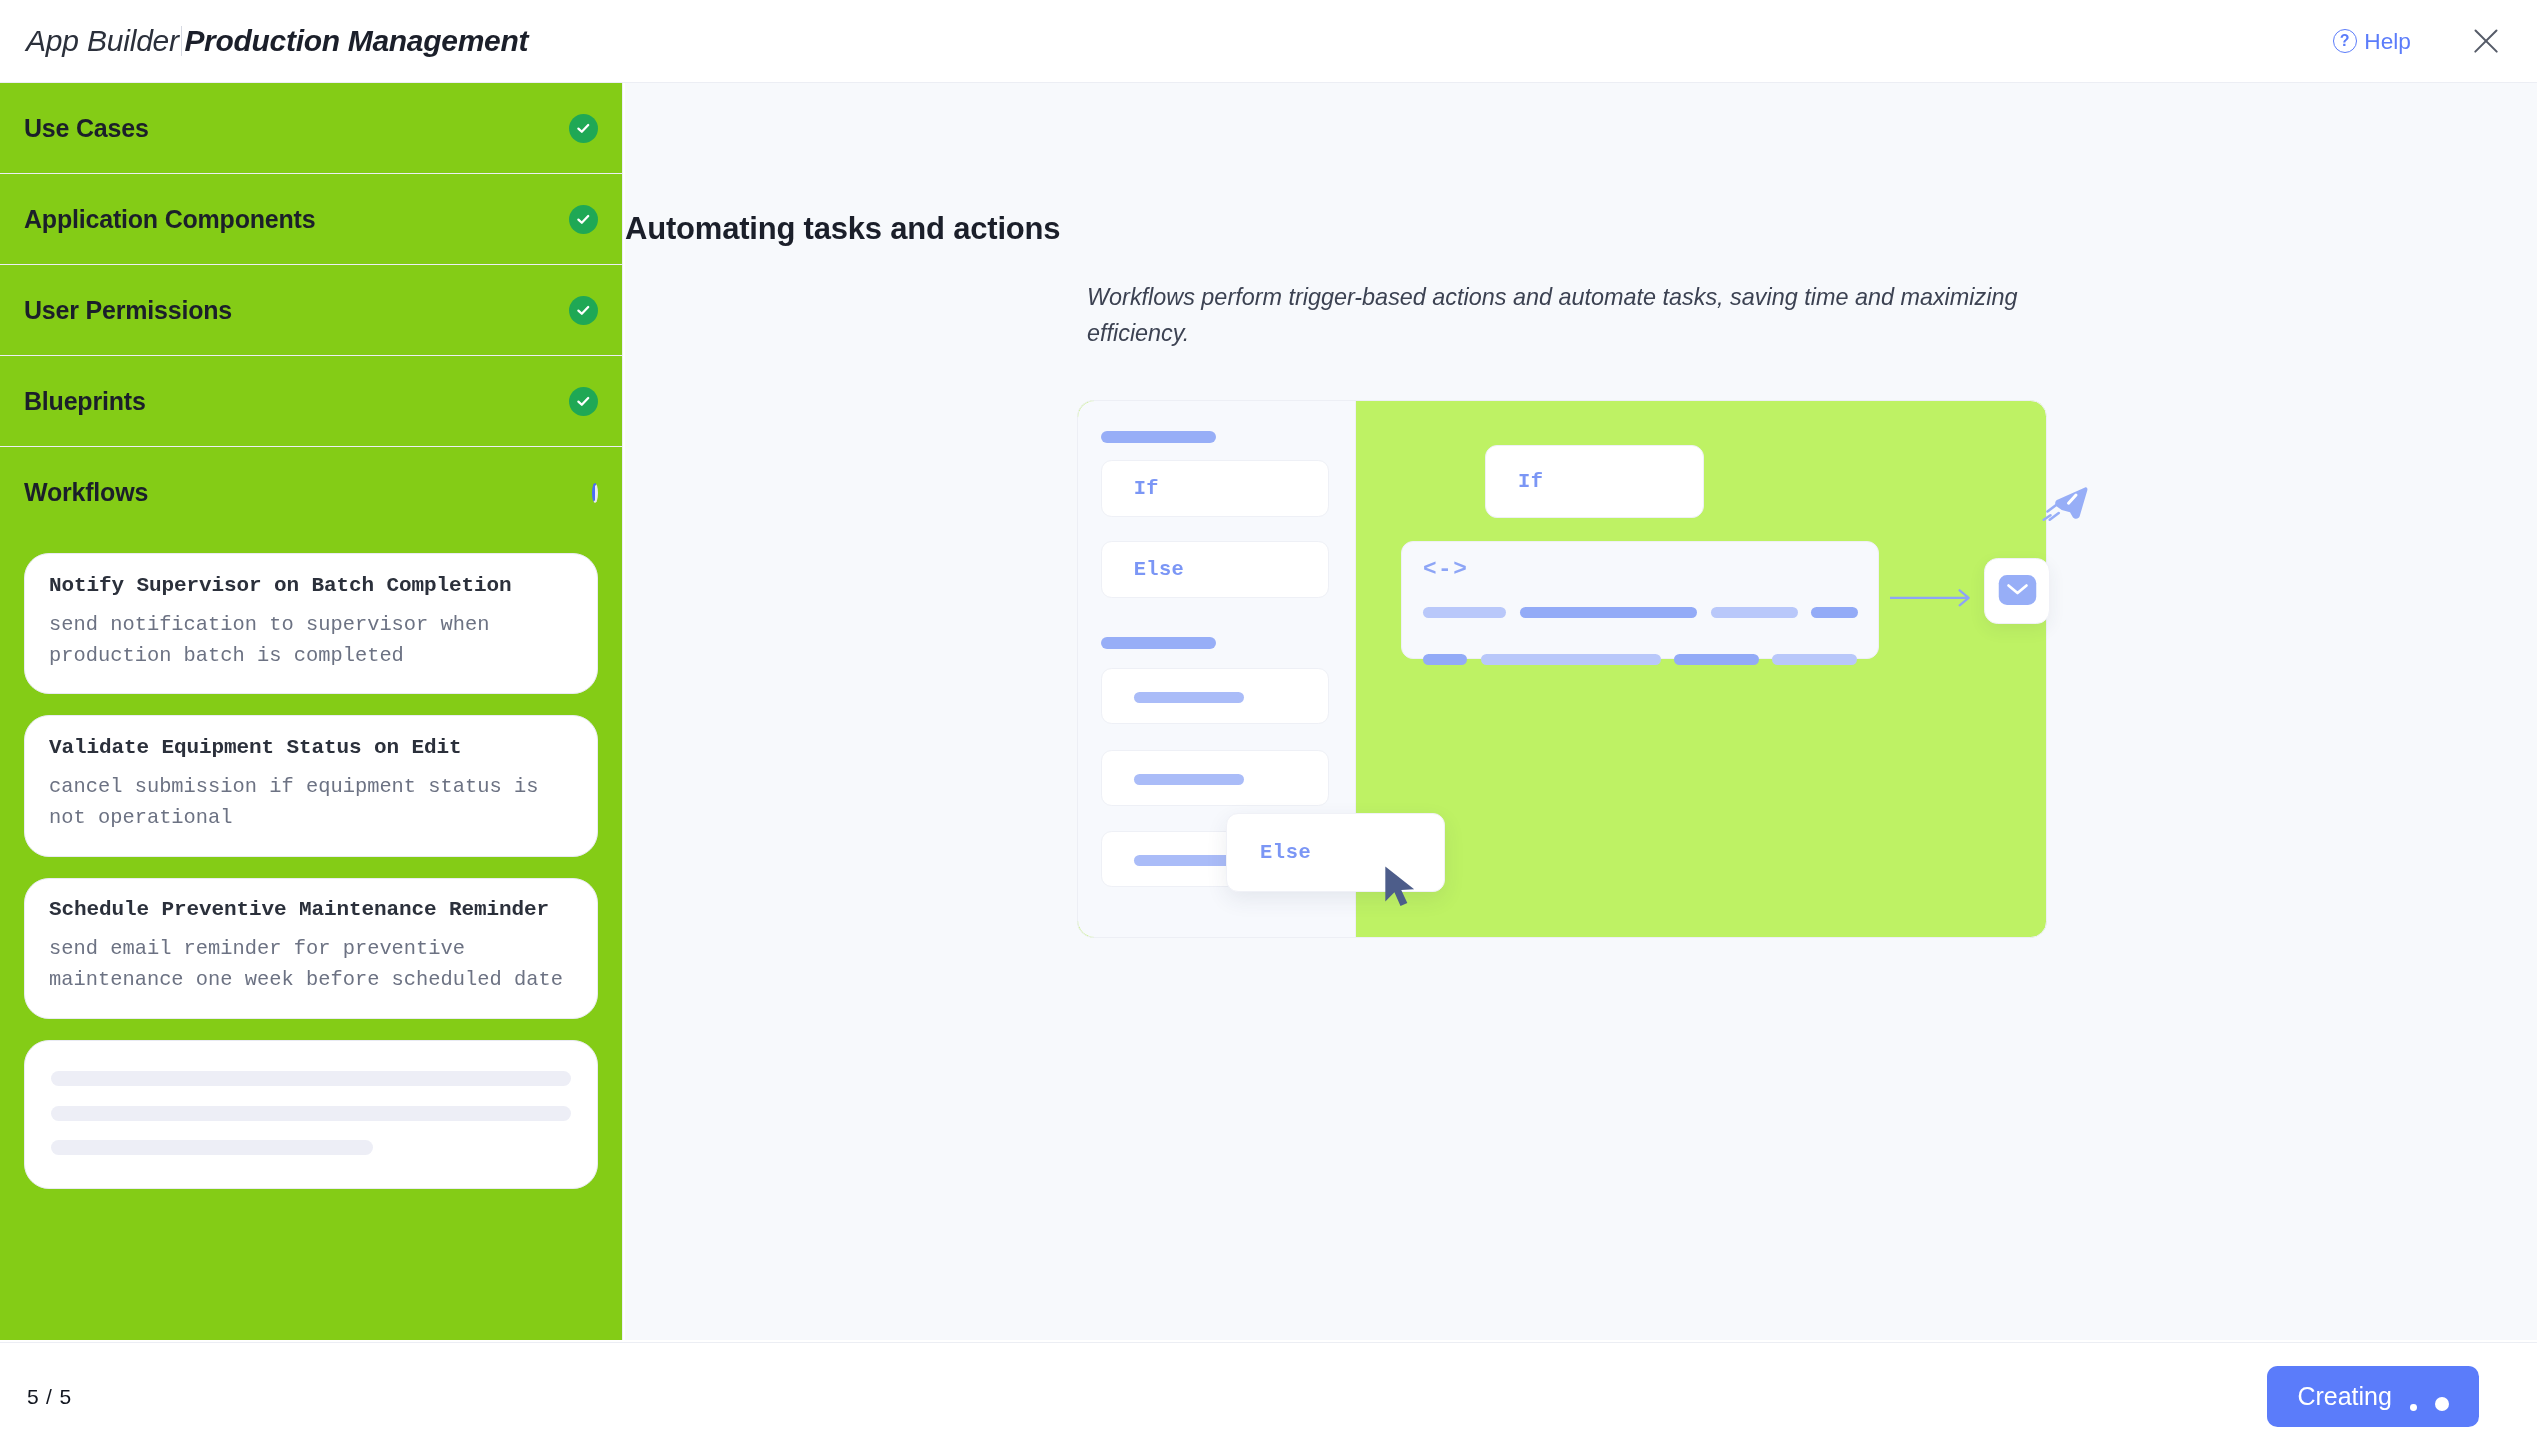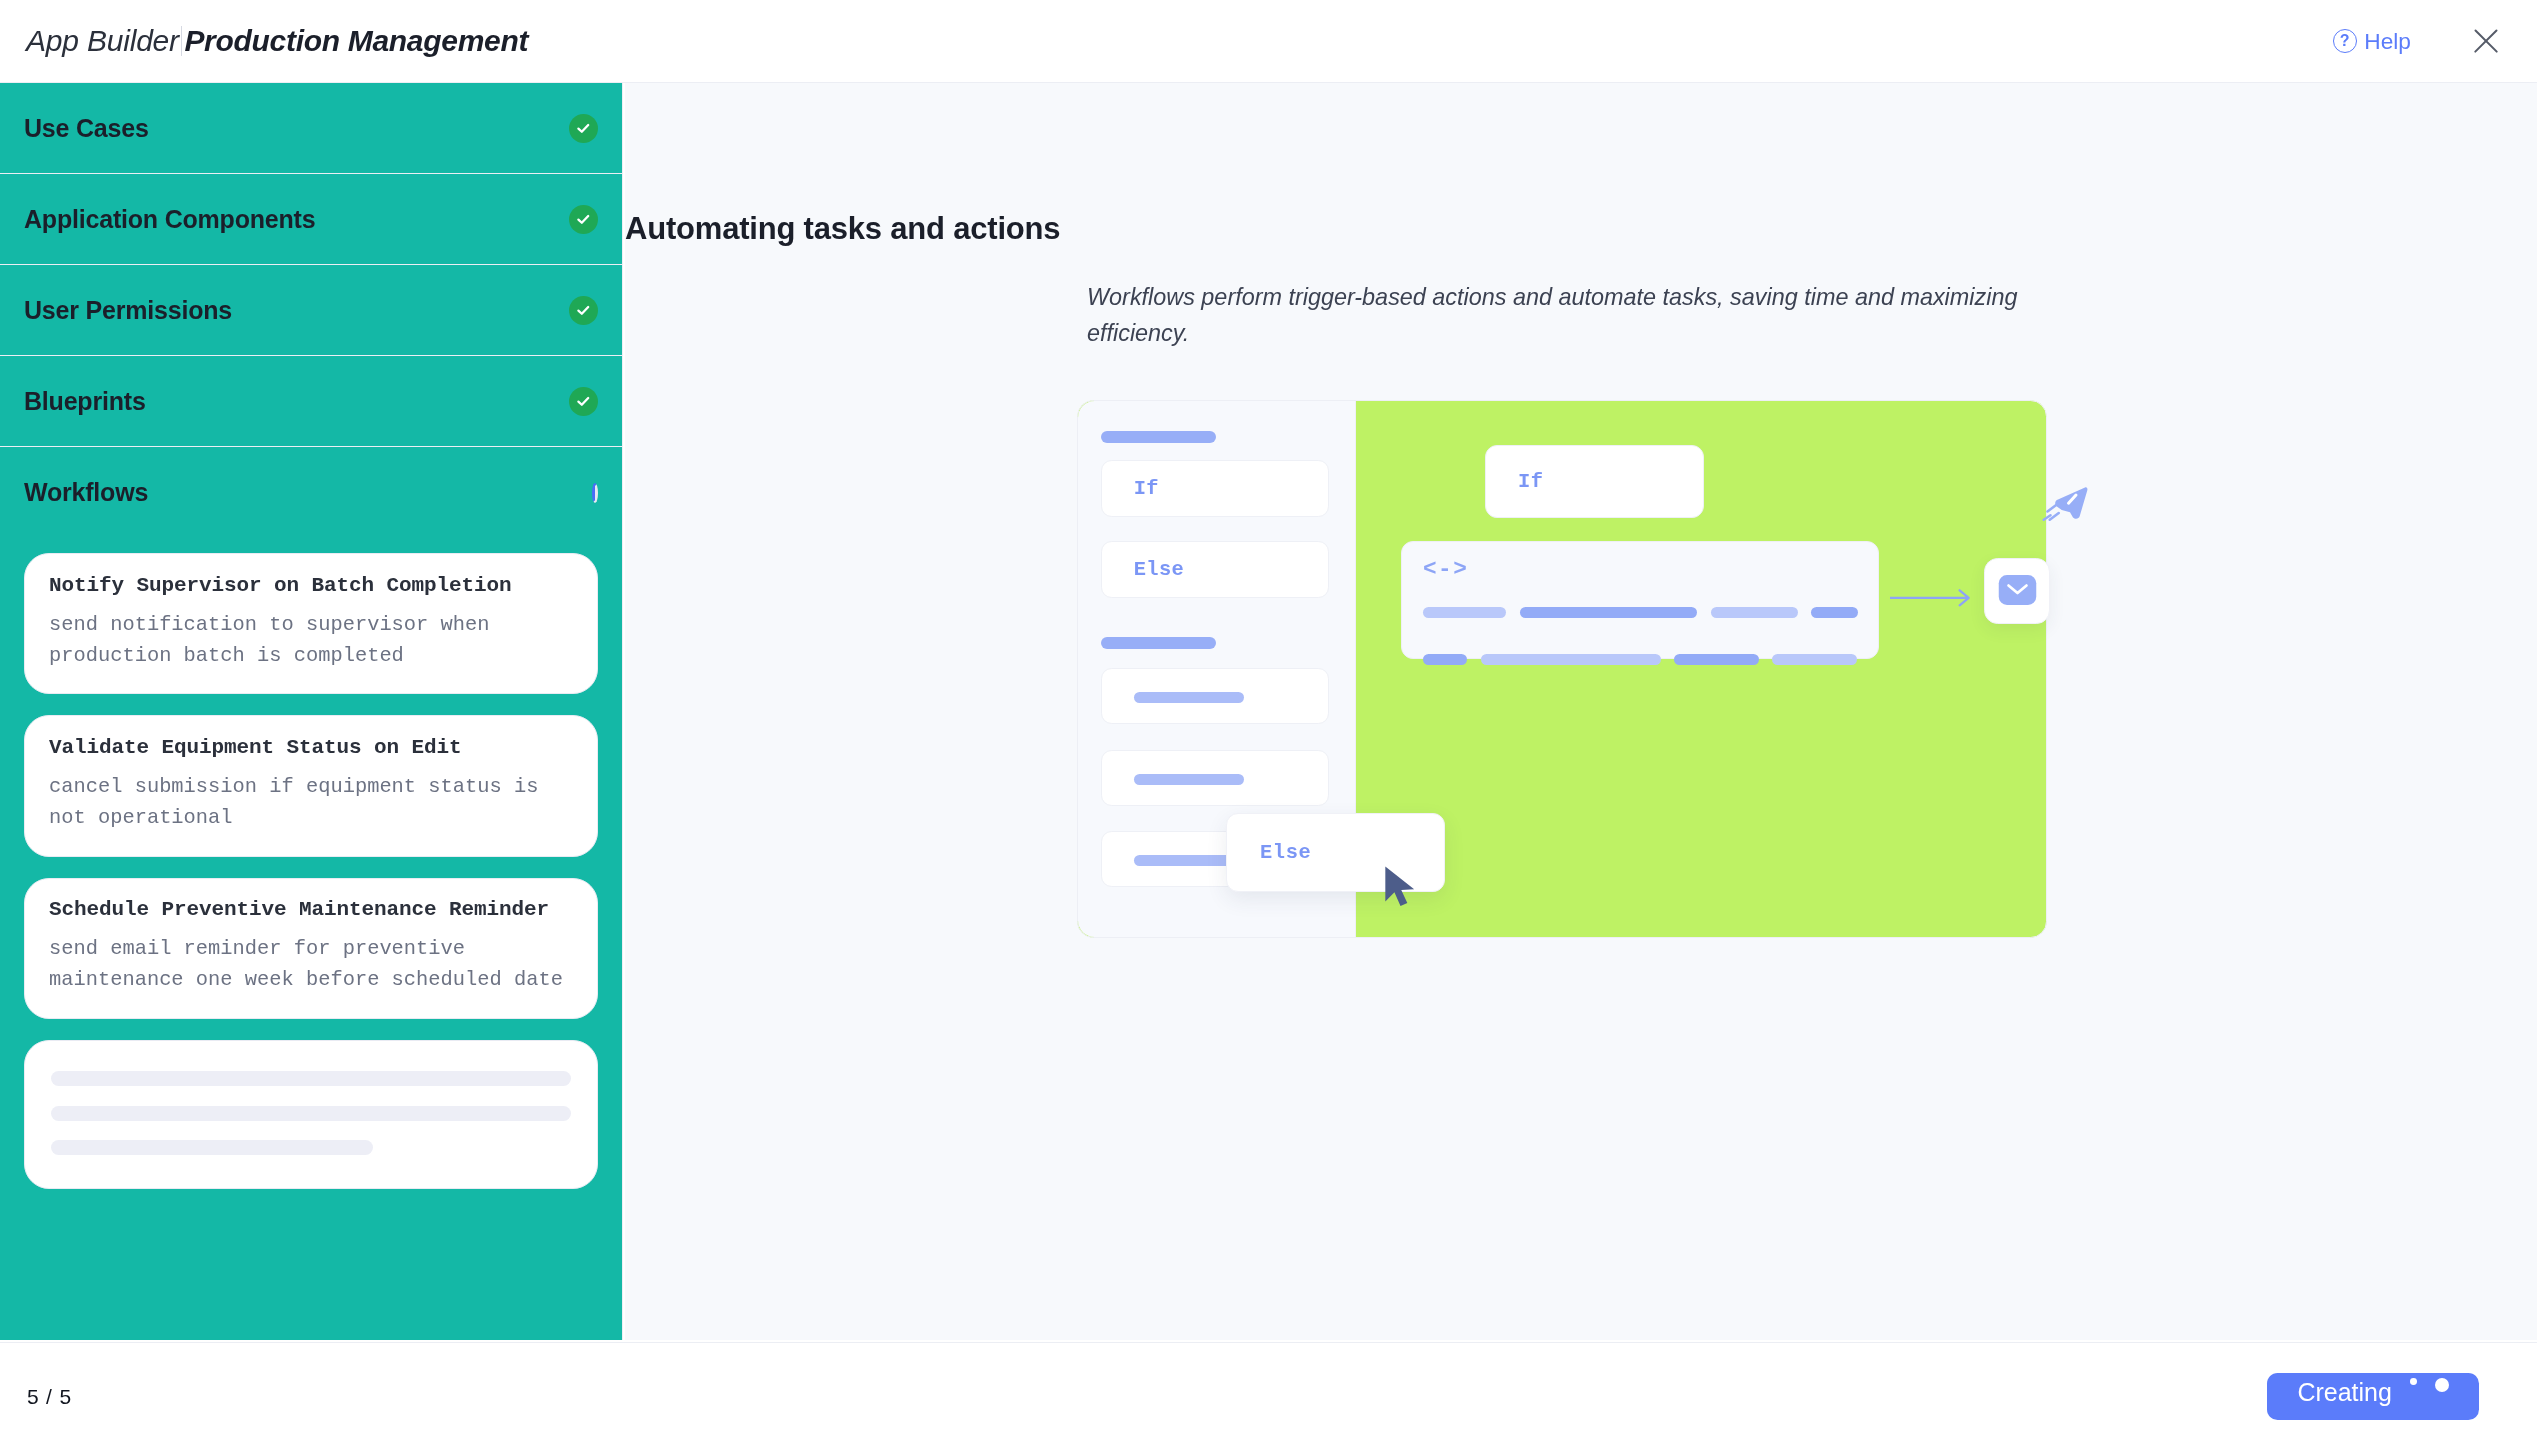--- a/index.html
+++ b/index.html
@@ -50,21 +50,21 @@
   #close-btn::before, #close-btn::after {
     content: ""; position: absolute; left: 1.5px; top: 16px;
     width: 32px; height: 2.3px; background: #555b68; border-radius: 1.5px;
   }
   #close-btn::before { transform: rotate(45deg); }
   #close-btn::after  { transform: rotate(-45deg); }
 
   
   #sidebar {
     position: absolute; left: 0; top: 83px; width: 623px; height: 1257px;
-    background: #14b8a6;
+    background: #84cc16;
     border-right: 1.5px solid #eceef4;
     overflow: hidden;
   }
   .nav-row {
     height: 91px; display: flex; align-items: center;
     padding: 0 24px 0 24px;
     border-bottom: 1.5px solid #eceef4;
     cursor: pointer;
   }
   .nav-row .nav-label {
@@ -211,22 +211,22 @@
     background: #ffffff; border-top: 1.5px solid #eceef4;
     display: flex; align-items: center;
   }
   #page-count {
     margin-left: 27px; font-size: 21px; color: #11151f; letter-spacing: 0.8px;
   }
   #creating-btn {
     margin-left: auto; margin-right: 59px;
     background: #5b7cfa; color: #ffffff;
     border-radius: 10.6px;
-    height: 47px; padding: 5px 30px;
-    display: flex; align-items: flex-start; gap: 18px;
+    height: 61px; padding: 16px 30px;
+    display: flex; align-items: flex-end; gap: 18px;
     font-size: 25px; cursor: pointer;
   }
   #creating-btn .dot-sm { width: 6.8px; height: 6.8px; border-radius: 50%; background: #ffffff; }
   #creating-btn .dot-lg { width: 14.3px; height: 14.3px; border-radius: 50%; background: #ffffff; }
 </style>
 </head>
 <body>
 
 <div id="topbar">
   <div id="brand">

